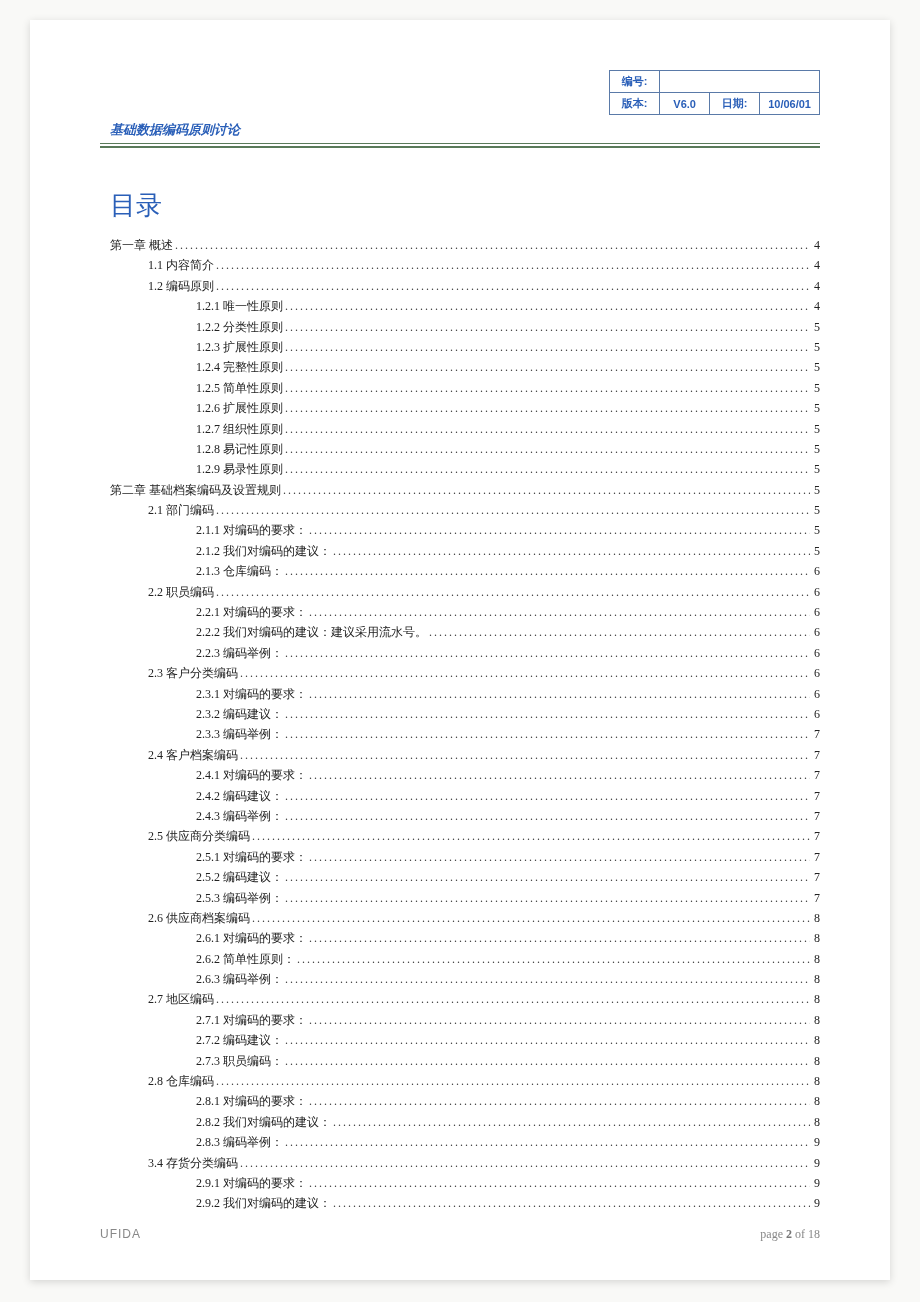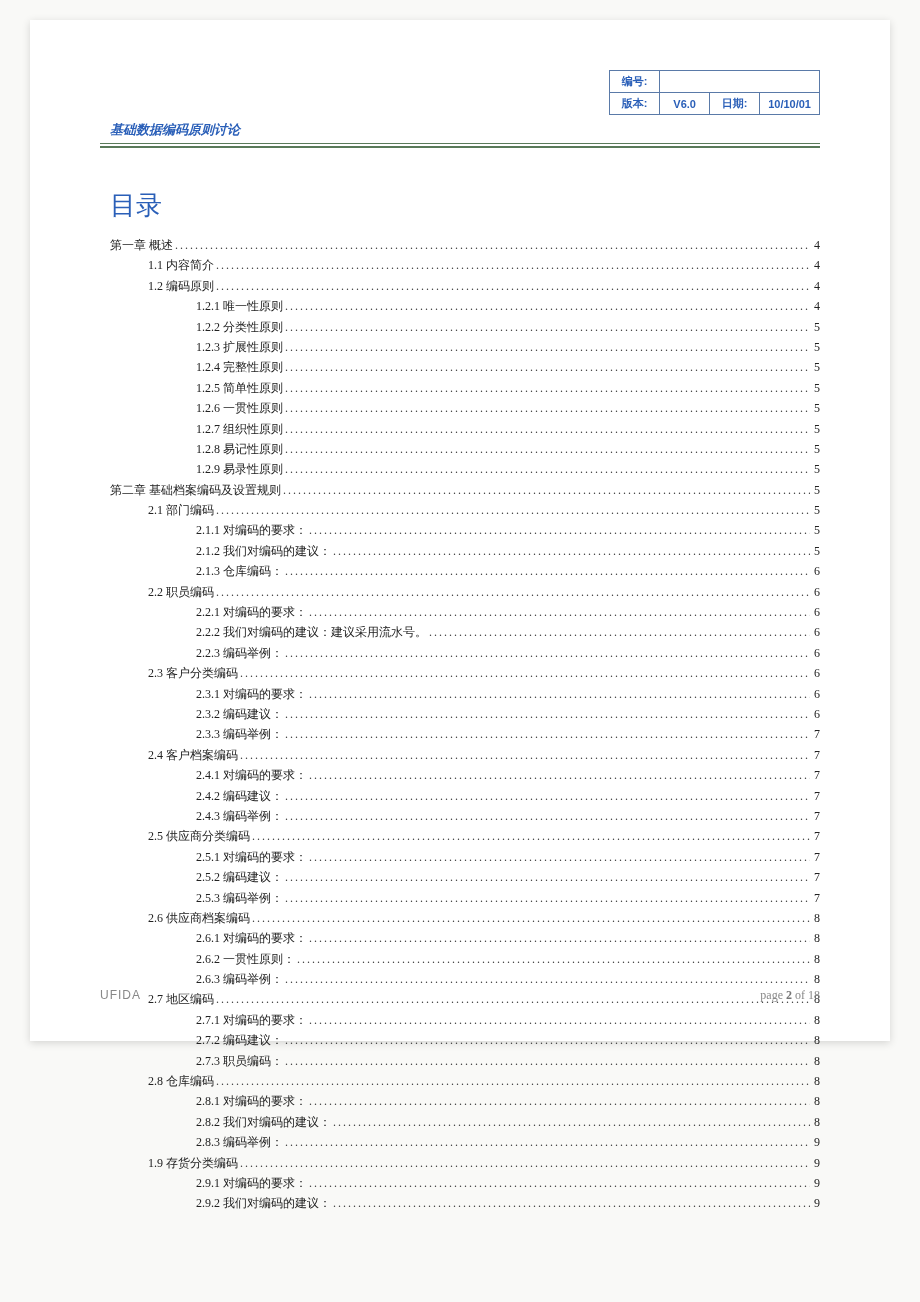--- a/index.html
+++ b/index.html
@@ -8,21 +8,21 @@
       height: 1302px;
       background: #f9f9f7;
       font-family: "SimSun", "宋体", serif;
       position: relative;
     }
     .page {
       position: absolute;
       left: 30px;
       top: 20px;
       width: 860px;
-      height: 1021px;
+      height: 1260px;
       background: #ffffff;
       box-shadow: 0 2px 8px rgba(0,0,0,0.15);
       padding: 50px 70px 40px 70px;
     }
     .meta-table {
       position: absolute;
       right: 70px;
       top: 50px;
       border-collapse: collapse;
       font-size: 11px;
@@ -114,21 +114,21 @@
   <table class="meta-table">
     <tbody>
         <tr>
       <td class="narrow">编号:</td>
       <td class="wide" colspan="3"></td>
     </tr>
     <tr>
       <td class="narrow">版本:</td>
       <td class="narrow">V6.0</td>
       <td class="narrow">日期:</td>
-      <td class="narrow">10/10/01</td>
+      <td class="narrow">10/06/01</td>
     </tr>
   </tbody>
     </table>
 
   <div class="doc-header">
     <div class="doc-header-inner">
       <span class="doc-title-small">基础数据编码原则讨论</span>
     </div>
   </div>
 
@@ -169,21 +169,21 @@
         <span class="toc-label">1.2.4 完整性原则</span>
         <span class="toc-dots"></span>
         <span class="toc-page">5</span>
       </div>
       <div class="toc-row l3">
         <span class="toc-label">1.2.5 简单性原则</span>
         <span class="toc-dots"></span>
         <span class="toc-page">5</span>
       </div>
       <div class="toc-row l3">
-        <span class="toc-label">1.2.6 一贯性原则</span>
+        <span class="toc-label">1.2.6 扩展性原则</span>
         <span class="toc-dots"></span>
         <span class="toc-page">5</span>
       </div>
       <div class="toc-row l3">
         <span class="toc-label">1.2.7 组织性原则</span>
         <span class="toc-dots"></span>
         <span class="toc-page">5</span>
       </div>
       <div class="toc-row l3">
         <span class="toc-label">1.2.8 易记性原则</span>
@@ -304,21 +304,21 @@
         <span class="toc-label">2.6 供应商档案编码</span>
         <span class="toc-dots"></span>
         <span class="toc-page">8</span>
       </div>
       <div class="toc-row l3">
         <span class="toc-label">2.6.1 对编码的要求：</span>
         <span class="toc-dots"></span>
         <span class="toc-page">8</span>
       </div>
       <div class="toc-row l3">
-        <span class="toc-label">2.6.2 一贯性原则：</span>
+        <span class="toc-label">2.6.2 简单性原则：</span>
         <span class="toc-dots"></span>
         <span class="toc-page">8</span>
       </div>
       <div class="toc-row l3">
         <span class="toc-label">2.6.3 编码举例：</span>
         <span class="toc-dots"></span>
         <span class="toc-page">8</span>
       </div>
       <div class="toc-row l2">
         <span class="toc-label">2.7 地区编码</span>
@@ -354,21 +354,21 @@
         <span class="toc-label">2.8.2 我们对编码的建议：</span>
         <span class="toc-dots"></span>
         <span class="toc-page">8</span>
       </div>
       <div class="toc-row l3">
         <span class="toc-label">2.8.3 编码举例：</span>
         <span class="toc-dots"></span>
         <span class="toc-page">9</span>
       </div>
       <div class="toc-row l2">
-        <span class="toc-label">1.9 存货分类编码</span>
+        <span class="toc-label">3.4 存货分类编码</span>
         <span class="toc-dots"></span>
         <span class="toc-page">9</span>
       </div>
       <div class="toc-row l3">
         <span class="toc-label">2.9.1 对编码的要求：</span>
         <span class="toc-dots"></span>
         <span class="toc-page">9</span>
       </div>
       <div class="toc-row l3">
         <span class="toc-label">2.9.2 我们对编码的建议：</span>

